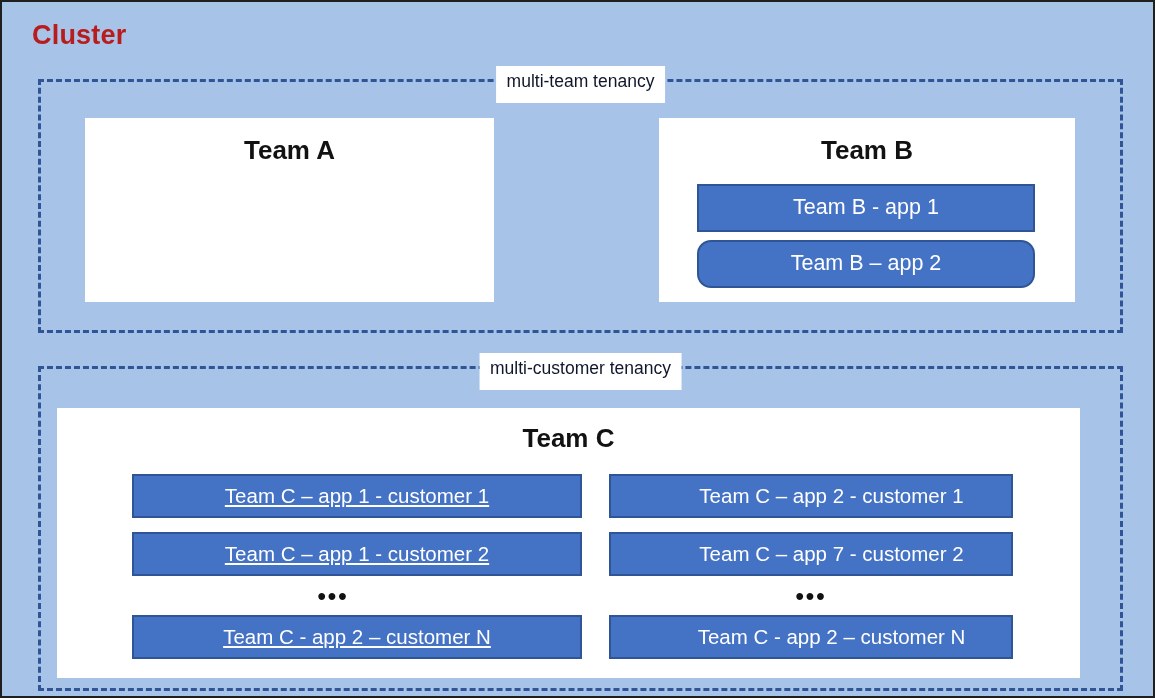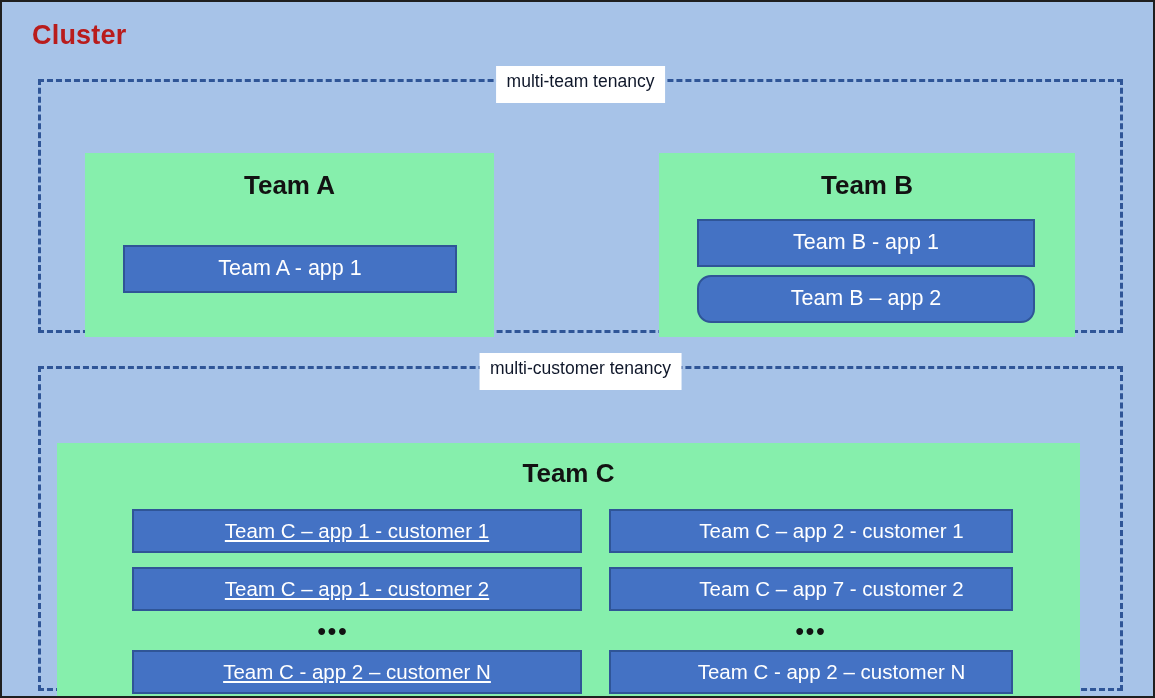--- a/index.html
+++ b/index.html
@@ -59,22 +59,21 @@
     font-size: 17.5px;
     line-height: 1;
     padding: 7px 11px 12px 11px;
     white-space: nowrap;
   }
 
   
   .team-panel {
     position: absolute;
     box-sizing: border-box;
-    background: #86efac;
-    margin-top: 35px;
+    background: #ffffff;
   }
   #team-a-panel { left: 83px;  top: 116px; width: 409px; height: 184px; }
   #team-b-panel { left: 657px; top: 116px; width: 416px; height: 184px; }
   #team-c-panel { left: 55px;  top: 406px; width: 1023px; height: 270px; }
 
   .team-heading {
     position: absolute;
     left: 0;
     width: 100%;
     text-align: center;
@@ -137,21 +136,20 @@
 
   <div class="cluster-title">Cluster</div>
 
   <div class="tenancy-group" id="group-multi-team">
 
     <div class="tenancy-label">multi-team tenancy</div>
   </div>
 
   <div class="team-panel" id="team-a-panel">
     <div class="team-heading">Team A</div>
-    <div class="app-box" id="team-a-app-1">Team A - app 1</div>
   </div>
 
   <div class="team-panel" id="team-b-panel">
     <div class="team-heading">Team B</div>
     <div class="app-box" id="team-b-app-1">Team B - app 1</div>
     <div class="app-box" id="team-b-app-2">Team B – app 2</div>
   </div>
 
   <div class="tenancy-group" id="group-multi-customer">
 

